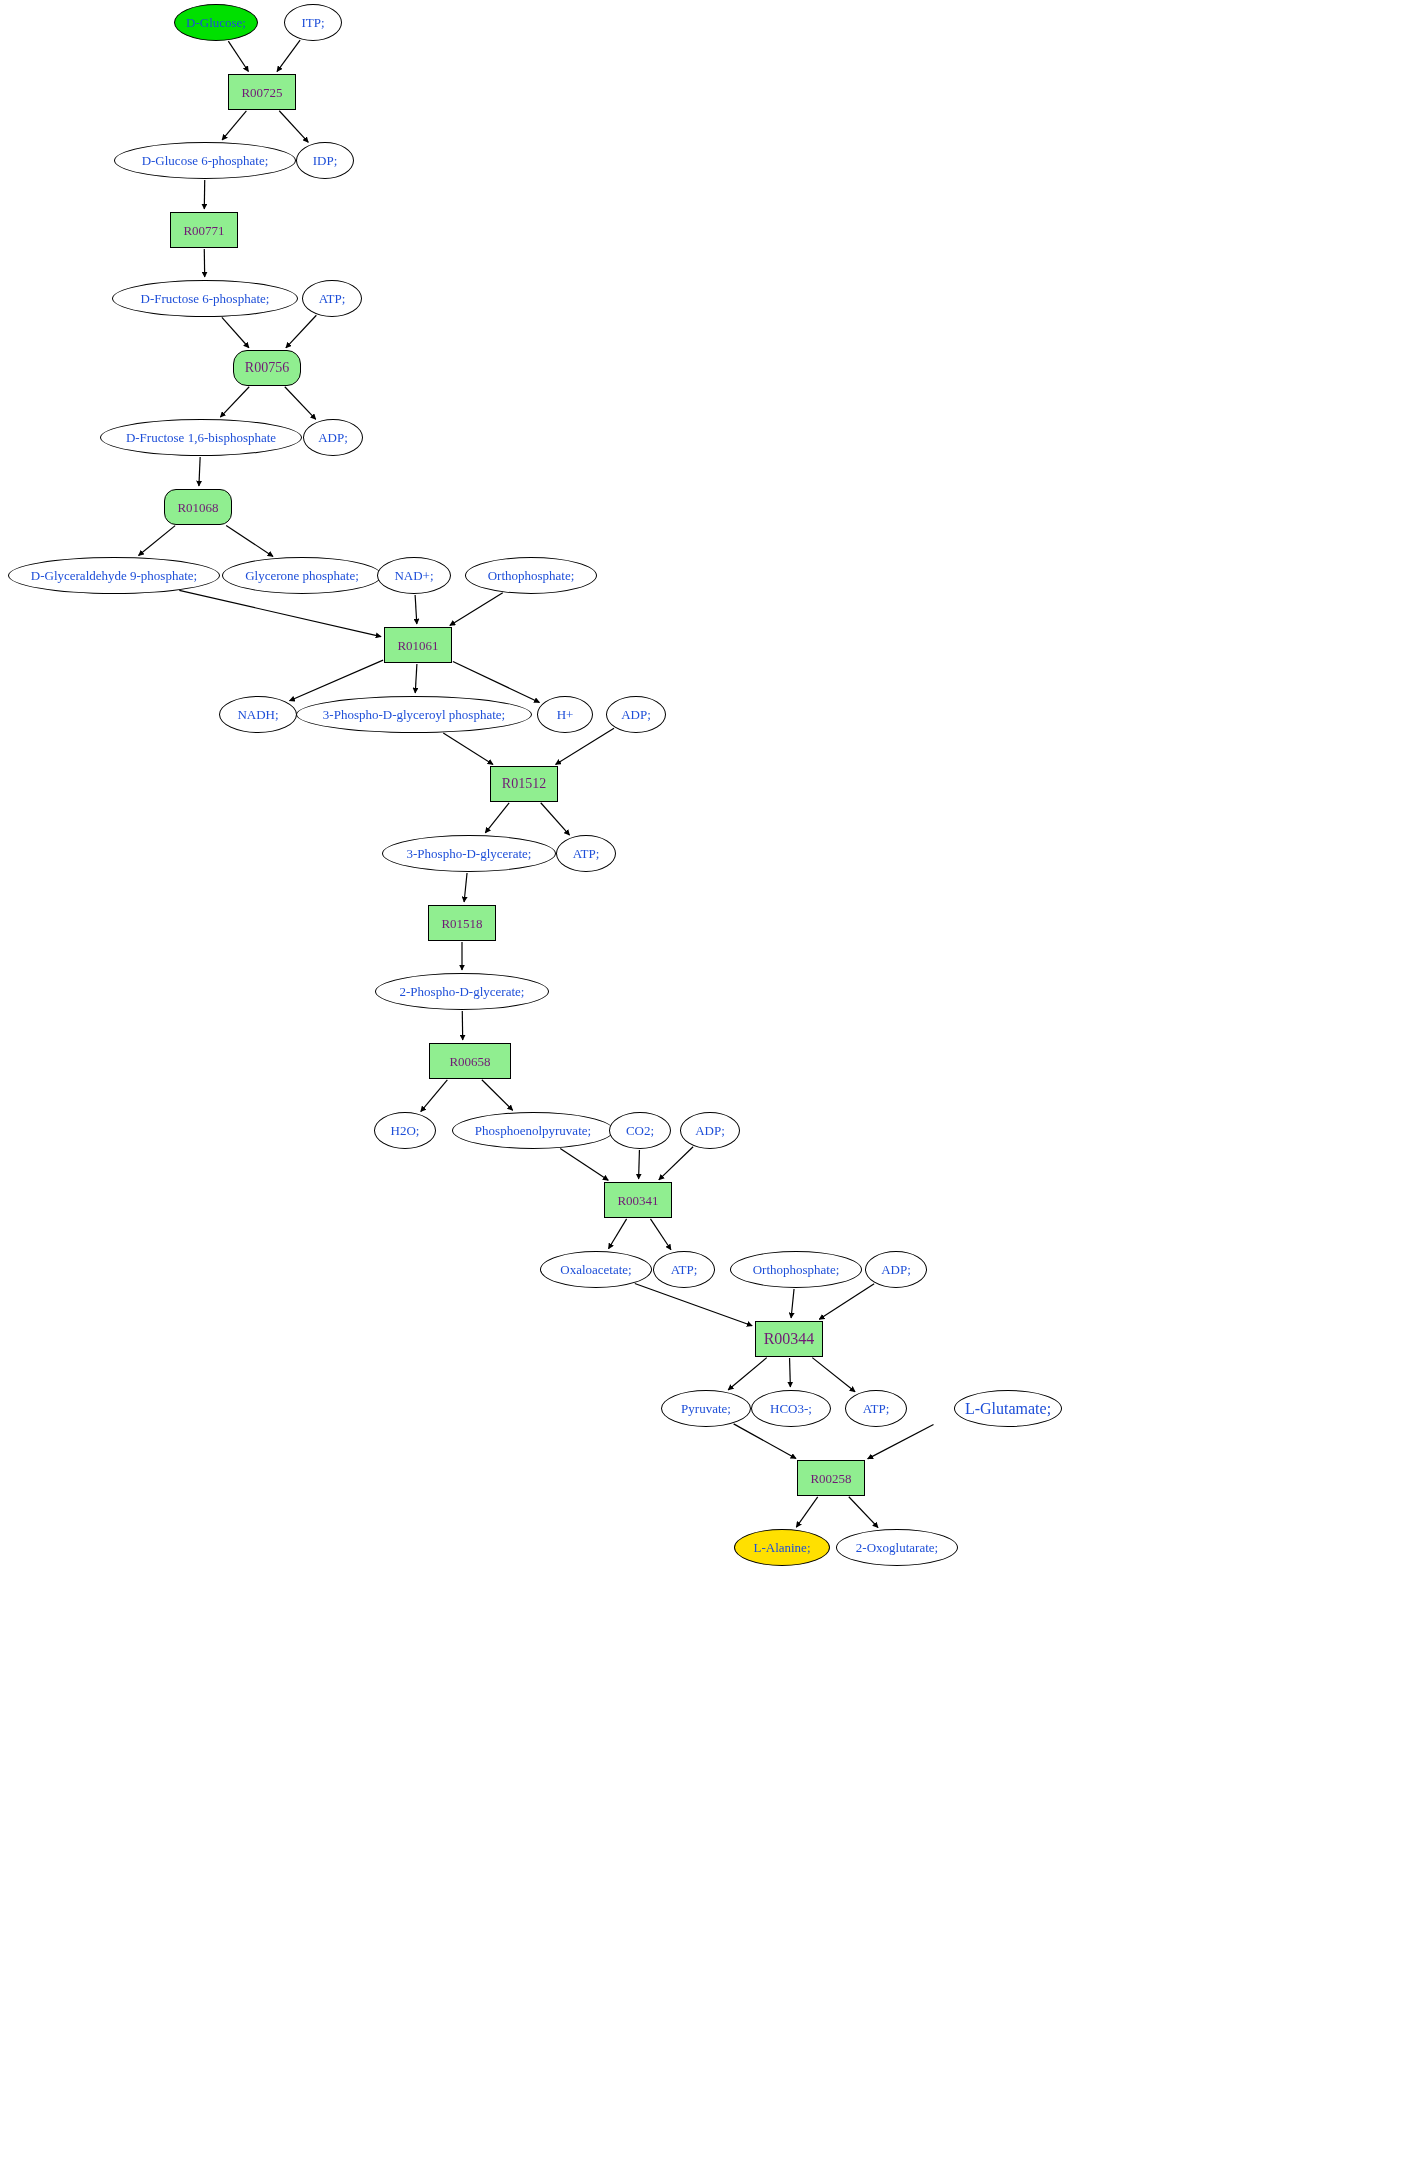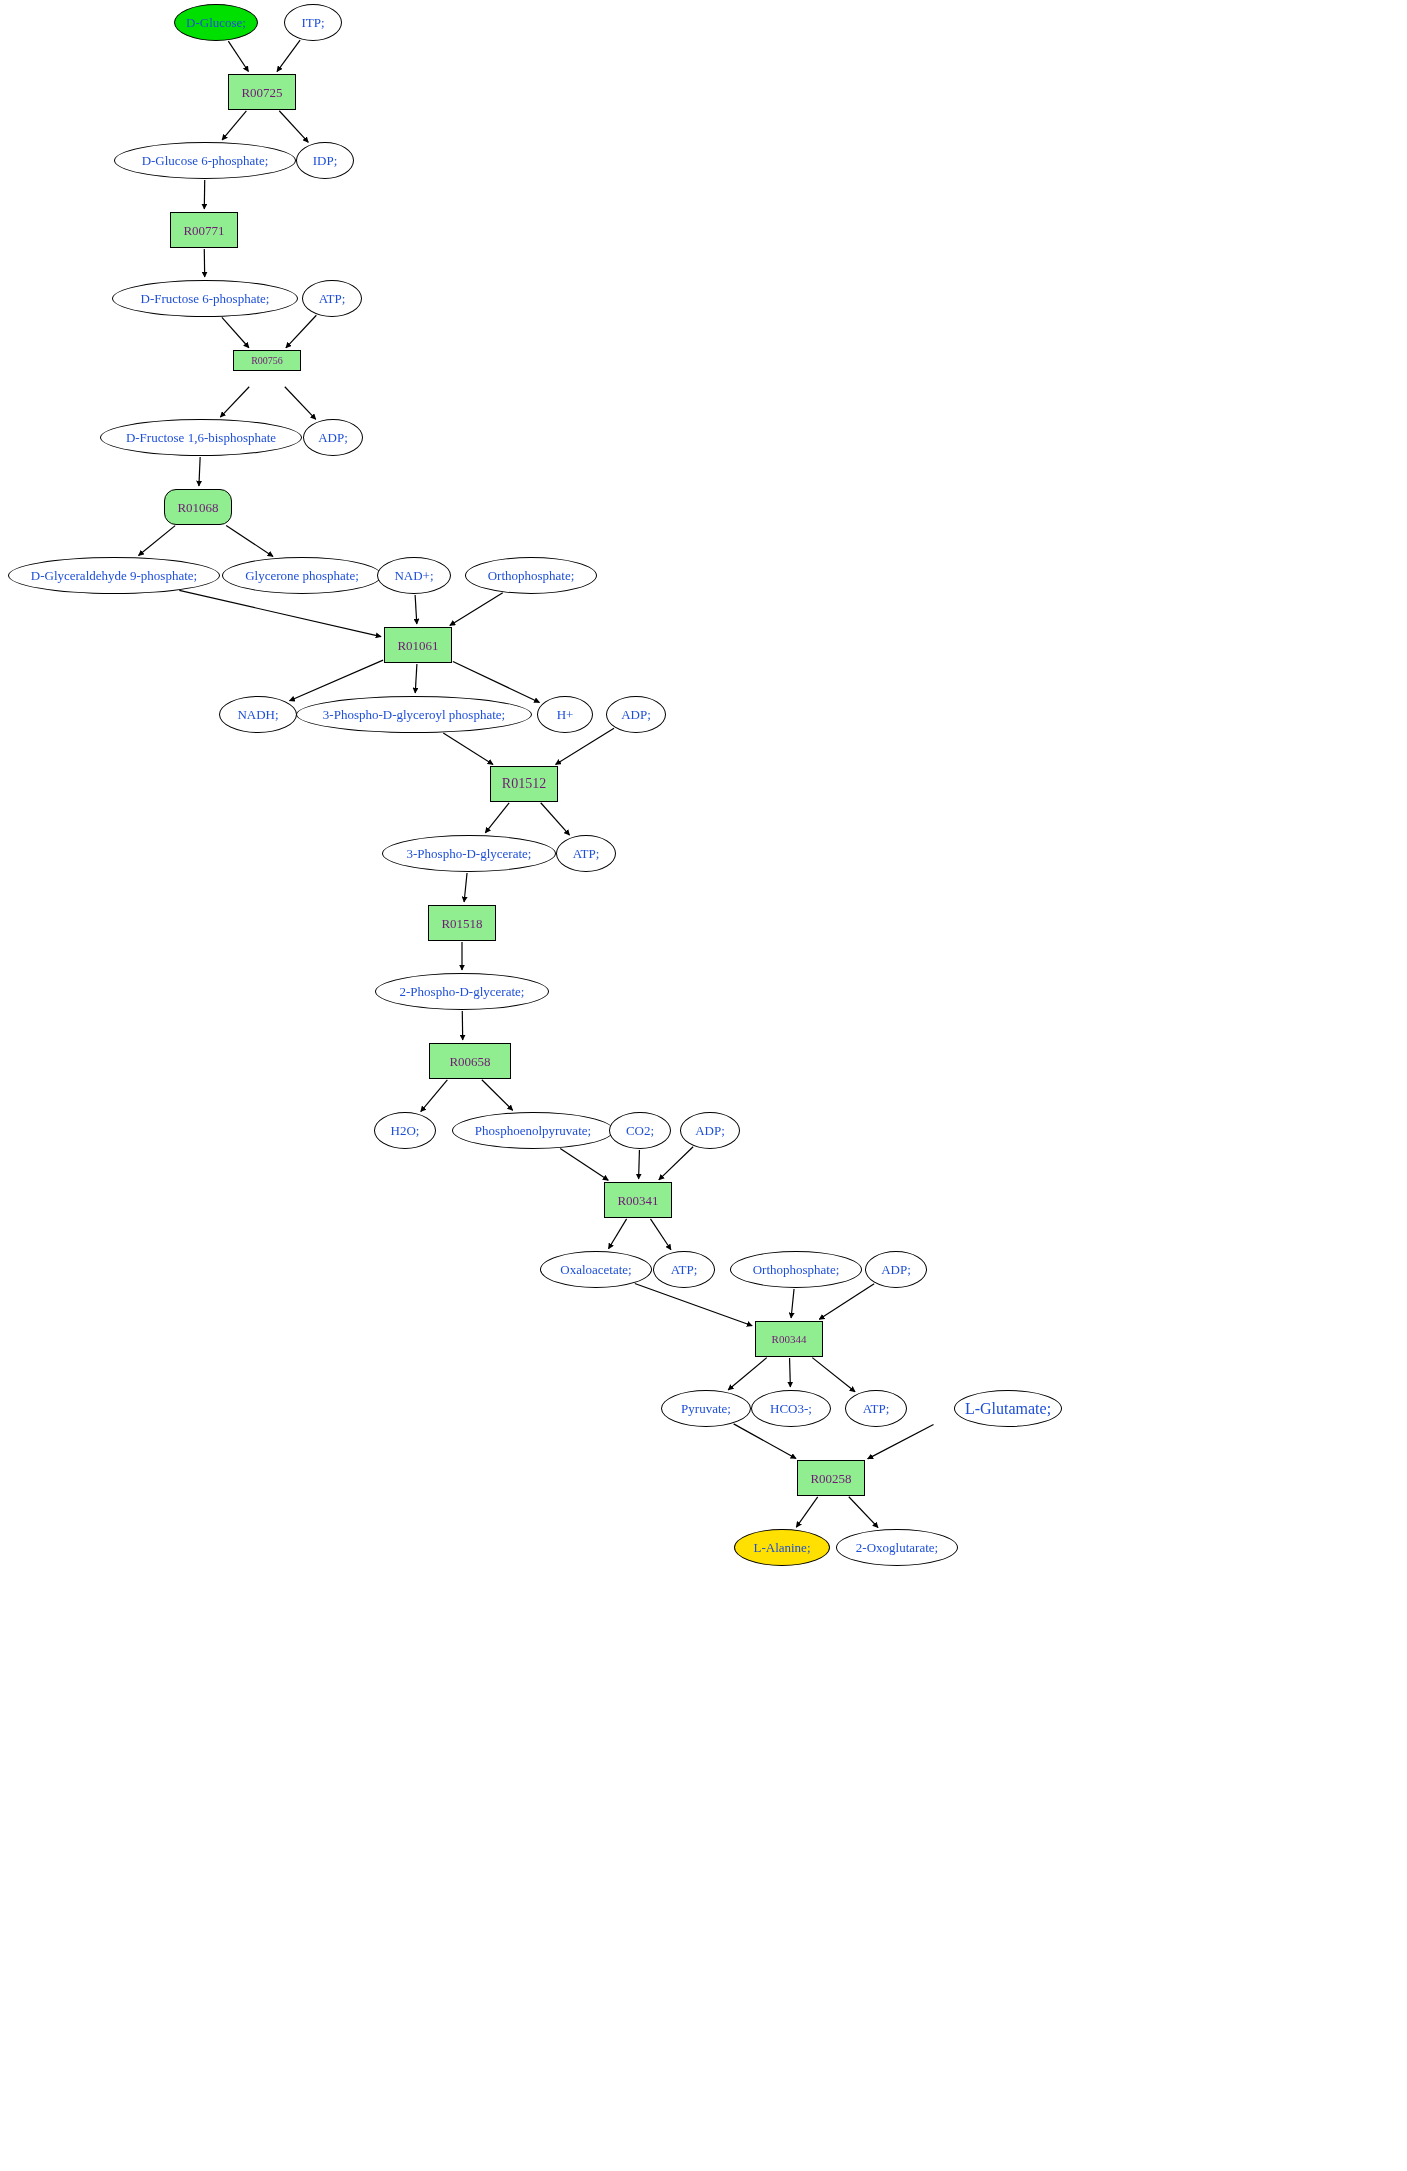--- a/index.html
+++ b/index.html
@@ -85,21 +85,21 @@
       </div>
       <div class="node rect" style="left: 170px; top: 212px; width: 68px; height: 36px; font-size: 13px;">
         <span>R00771</span>
       </div>
       <div class="node ellipse" style="left: 112px; top: 280px; width: 186px; height: 37px; font-size: 13px;">
         <span>D-Fructose 6-phosphate;</span>
       </div>
       <div class="node ellipse" style="left: 302px; top: 280px; width: 60px; height: 37px; font-size: 13px;">
         <span>ATP;</span>
       </div>
-      <div class="node rect" style="left: 233px; top: 350px; width: 68px; height: 21px; font-size: 10px;">
+      <div class="node rect" style="left: 233px; top: 350px; width: 68px; height: 36px; font-size: 14px; border-radius: 14px;">
         <span>R00756</span>
       </div>
       <div class="node ellipse" style="left: 100px; top: 419px; width: 202px; height: 37px; font-size: 13px;">
         <span>D-Fructose 1,6-bisphosphate</span>
       </div>
       <div class="node ellipse" style="left: 303px; top: 419px; width: 60px; height: 37px; font-size: 13px;">
         <span>ADP;</span>
       </div>
       <div class="node rect" style="left: 164px; top: 489px; width: 68px; height: 36px; font-size: 13px; border-radius: 12px;">
         <span>R01068</span>
@@ -169,21 +169,21 @@
       </div>
       <div class="node ellipse" style="left: 653px; top: 1251px; width: 62px; height: 37px; font-size: 13px;">
         <span>ATP;</span>
       </div>
       <div class="node ellipse" style="left: 730px; top: 1251px; width: 132px; height: 37px; font-size: 13px;">
         <span>Orthophosphate;</span>
       </div>
       <div class="node ellipse" style="left: 865px; top: 1251px; width: 62px; height: 37px; font-size: 13px;">
         <span>ADP;</span>
       </div>
-      <div class="node rect" style="left: 755px; top: 1321px; width: 68px; height: 36px; font-size: 11px;">
+      <div class="node rect" style="left: 755px; top: 1321px; width: 68px; height: 36px; font-size: 16px;">
         <span>R00344</span>
       </div>
       <div class="node ellipse" style="left: 661px; top: 1390px; width: 90px; height: 37px; font-size: 13px;">
         <span>Pyruvate;</span>
       </div>
       <div class="node ellipse" style="left: 751px; top: 1390px; width: 80px; height: 37px; font-size: 13px;">
         <span>HCO3-;</span>
       </div>
       <div class="node ellipse" style="left: 845px; top: 1390px; width: 62px; height: 37px; font-size: 13px;">
         <span>ATP;</span>

